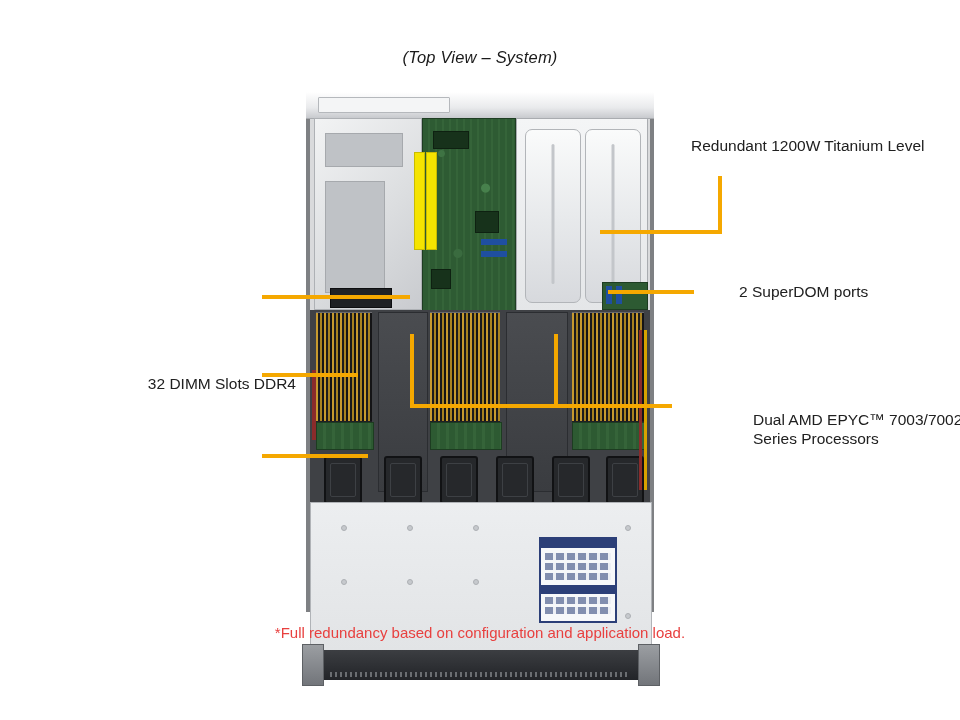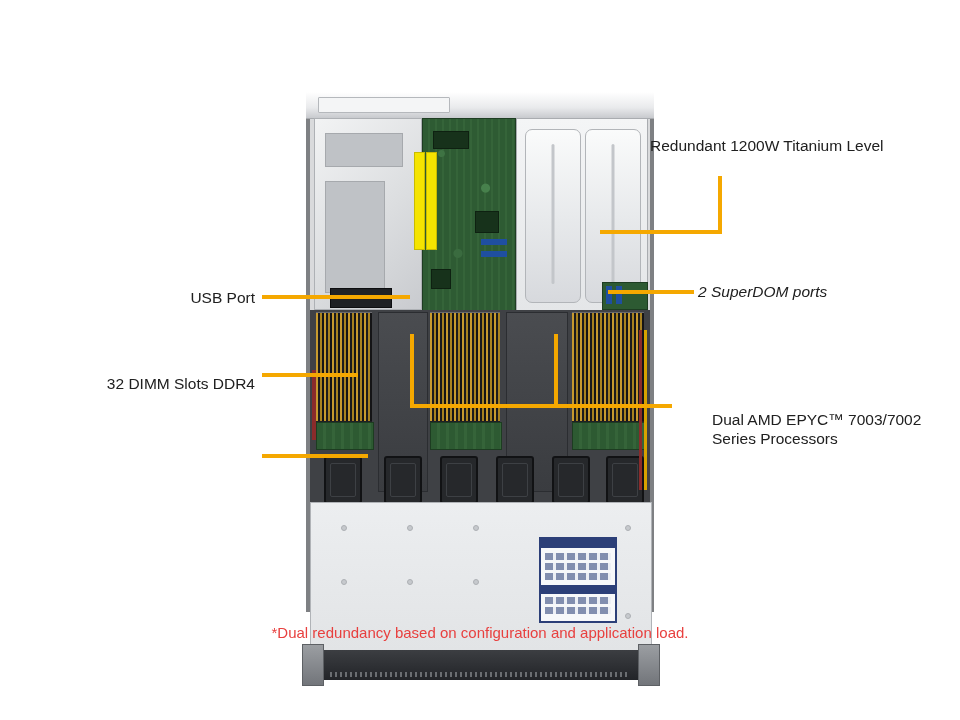--- a/index.html
+++ b/index.html
@@ -9,27 +9,27 @@
   }
   .stage{position:absolute;left:0;top:0;width:960px;height:720px;}
 
   
   #diagram-title{
     position:absolute;left:0;top:48px;width:960px;text-align:center;
     font-style:italic;font-size:16.5px;color:#1a1a1a;letter-spacing:.2px;
   }
 
   
-  .callout{position:absolute;font-size:15.5px;color:#202020;line-height:19px;white-space:nowrap;}
+  .callout{position:absolute;font-size:15.5px;color:#202020;line-height:19px;white-space:nowrap;padding-left:41px;}
   .callout.r{text-align:left;}
   .callout.l{text-align:right;}
   .ast{color:#e03a3a;font-size:13px;vertical-align:super;}
 
   #label-psu{left:650px;top:136px;}
-  #label-superdom{left:698px;top:282px;font-style:italic;}
+  #label-superdom{left:698px;top:282px;}
   #label-cpu{left:712px;top:398px;margin-top:12px;}
   #label-usb{left:40px;top:288px;width:215px;}
   #label-dimm{left:20px;top:374px;width:235px;}
   #label-fans{left:20px;top:446px;width:235px;}
 
   
   .lead{position:absolute;background:#f5a800;}
   .lead.h{height:4px;}
   .lead.v{width:4px;}
 
@@ -117,20 +117,21 @@
   .ear{position:absolute;top:552px;width:20px;height:40px;
     background:linear-gradient(180deg,#9b9ea2 0%,#72757a 100%);border:1px solid #5d6064;}
   .vents{position:absolute;left:24px;right:24px;bottom:3px;height:5px;
     background:repeating-linear-gradient(90deg,#6a6d71 0 2px,transparent 2px 5px);}
 </style>
 </head>
 <body>
 
 <div class="stage">
 
+  <div id="diagram-title">(Top View – System)</div>
 
   <div id="chassis">
     <div class="chassis-body"></div>
 
     <div class="rear-strip"></div>
     <div class="warn-tri" style="left:22px;top:30px;"></div>
     <div class="warn-tri" style="left:182px;top:32px;"></div>
 
     <div class="riser">
       <div class="riser-cut" style="left:10px;top:14px;width:76px;height:32px;"></div>
@@ -229,20 +230,19 @@
     <div>Redundant  1200W Titanium  Level</div>
   </div>
 
   <div class="callout r" id="label-superdom">2 SuperDOM ports</div>
 
   <div class="callout r" id="label-cpu">
     <div>Dual AMD EPYC™  7003/7002</div>
     <div>Series Processors</div>
   </div>
 
-  <div class="callout l" id="label-usb">USB Port</div>
 
   <div class="callout l" id="label-dimm">32 DIMM  Slots DDR4</div>
 
 
-  <div id="footnote">*Dual redundancy based on configuration and application load.</div>
+  <div id="footnote">*Full redundancy based on configuration and application load.</div>
 
 </div>
 
 </body></html>

